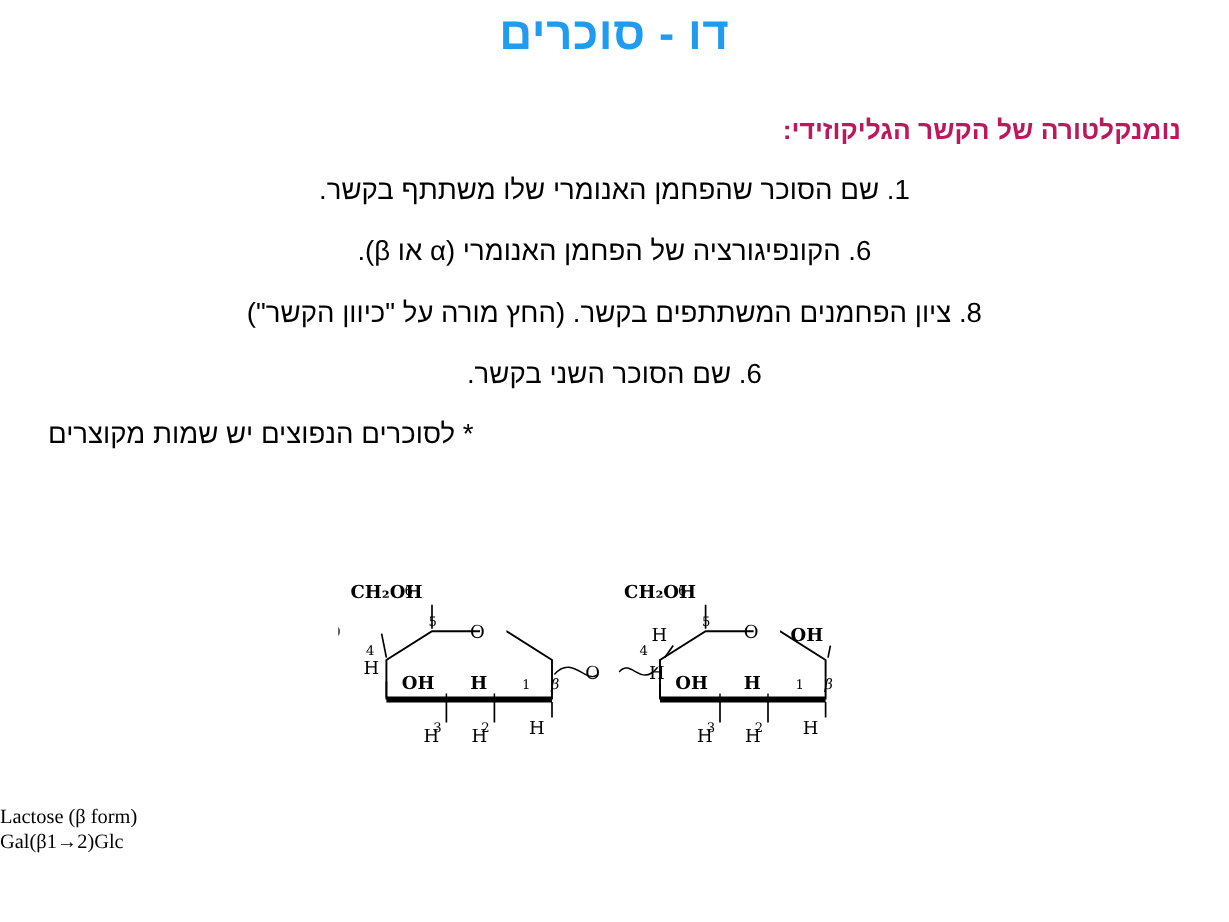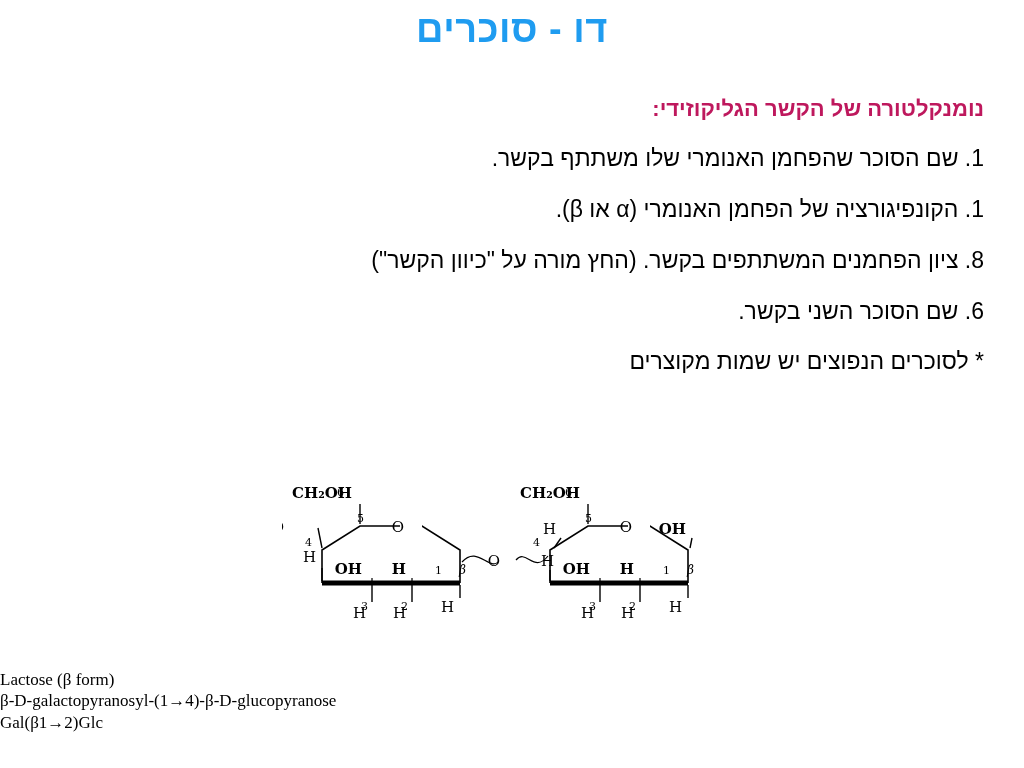--- a/index.html
+++ b/index.html
@@ -48,30 +48,30 @@
     line-height: 1.2;
     direction: rtl;
     text-align: right;
   }
   .numbered-line {
     font-size: 23px;
     color: #000000;
     margin: 0 0 22px 0;
     line-height: 1.25;
     direction: rtl;
-    text-align: right;
+    text-align: center;
     white-space: nowrap;
   }
   .note-line {
     font-size: 23px;
     color: #000000;
     margin: 10px 0 0 0;
     line-height: 1.25;
     direction: rtl;
-    text-align: right;
+    text-align: left;
   }
   
   .figure {
     position: absolute;
     top: 478px;
     left: 0;
     width: 1024px;
     text-align: center;
   }
   .figure-svg-wrap {
@@ -92,21 +92,21 @@
 
 <div class="slide">
 
   <div class="slide-title">דו - סוכרים</div>
 
   <div class="body-block">
     <div class="subhead">נומנקלטורה של הקשר הגליקוזידי:</div>
 
     <div class="numbered-line">1. שם הסוכר שהפחמן האנומרי שלו משתתף בקשר.</div>
 
-    <div class="numbered-line">1. הקונפיגורציה של הפחמן האנומרי (α או β).</div>
+    <div class="numbered-line">6. הקונפיגורציה של הפחמן האנומרי (α או β).</div>
 
     <div class="numbered-line">8. ציון הפחמנים המשתתפים בקשר. (החץ מורה על "כיוון הקשר")</div>
 
     <div class="numbered-line">6. שם הסוכר השני בקשר.</div>
 
     <div class="note-line">* לסוכרים הנפוצים יש שמות מקוצרים</div>
   </div>
 
   <div class="figure">
     <div class="figure-svg-wrap">
@@ -190,18 +190,17 @@
           <line x1="410" y1="60" x2="408" y2="70" stroke="#000" stroke-width="1.4"></line>
           <line x1="406" y1="107" x2="406" y2="120" stroke="#000" stroke-width="1.4"></line>
           <text x="400" y="134">H</text>
           <text x="412" y="96" font-size="12" font-style="italic">β</text>
         </g>
       </svg>
     </div>
 
     <div class="fig-caption">
       <div>Lactose (β form)</div>
-      <div>β-D-galactopyranosyl-(1→4)-β-D-glucopyranose</div>
       <div>Gal(β1→2)Glc</div>
     </div>
   </div>
 
 </div>
 
 </body></html>

